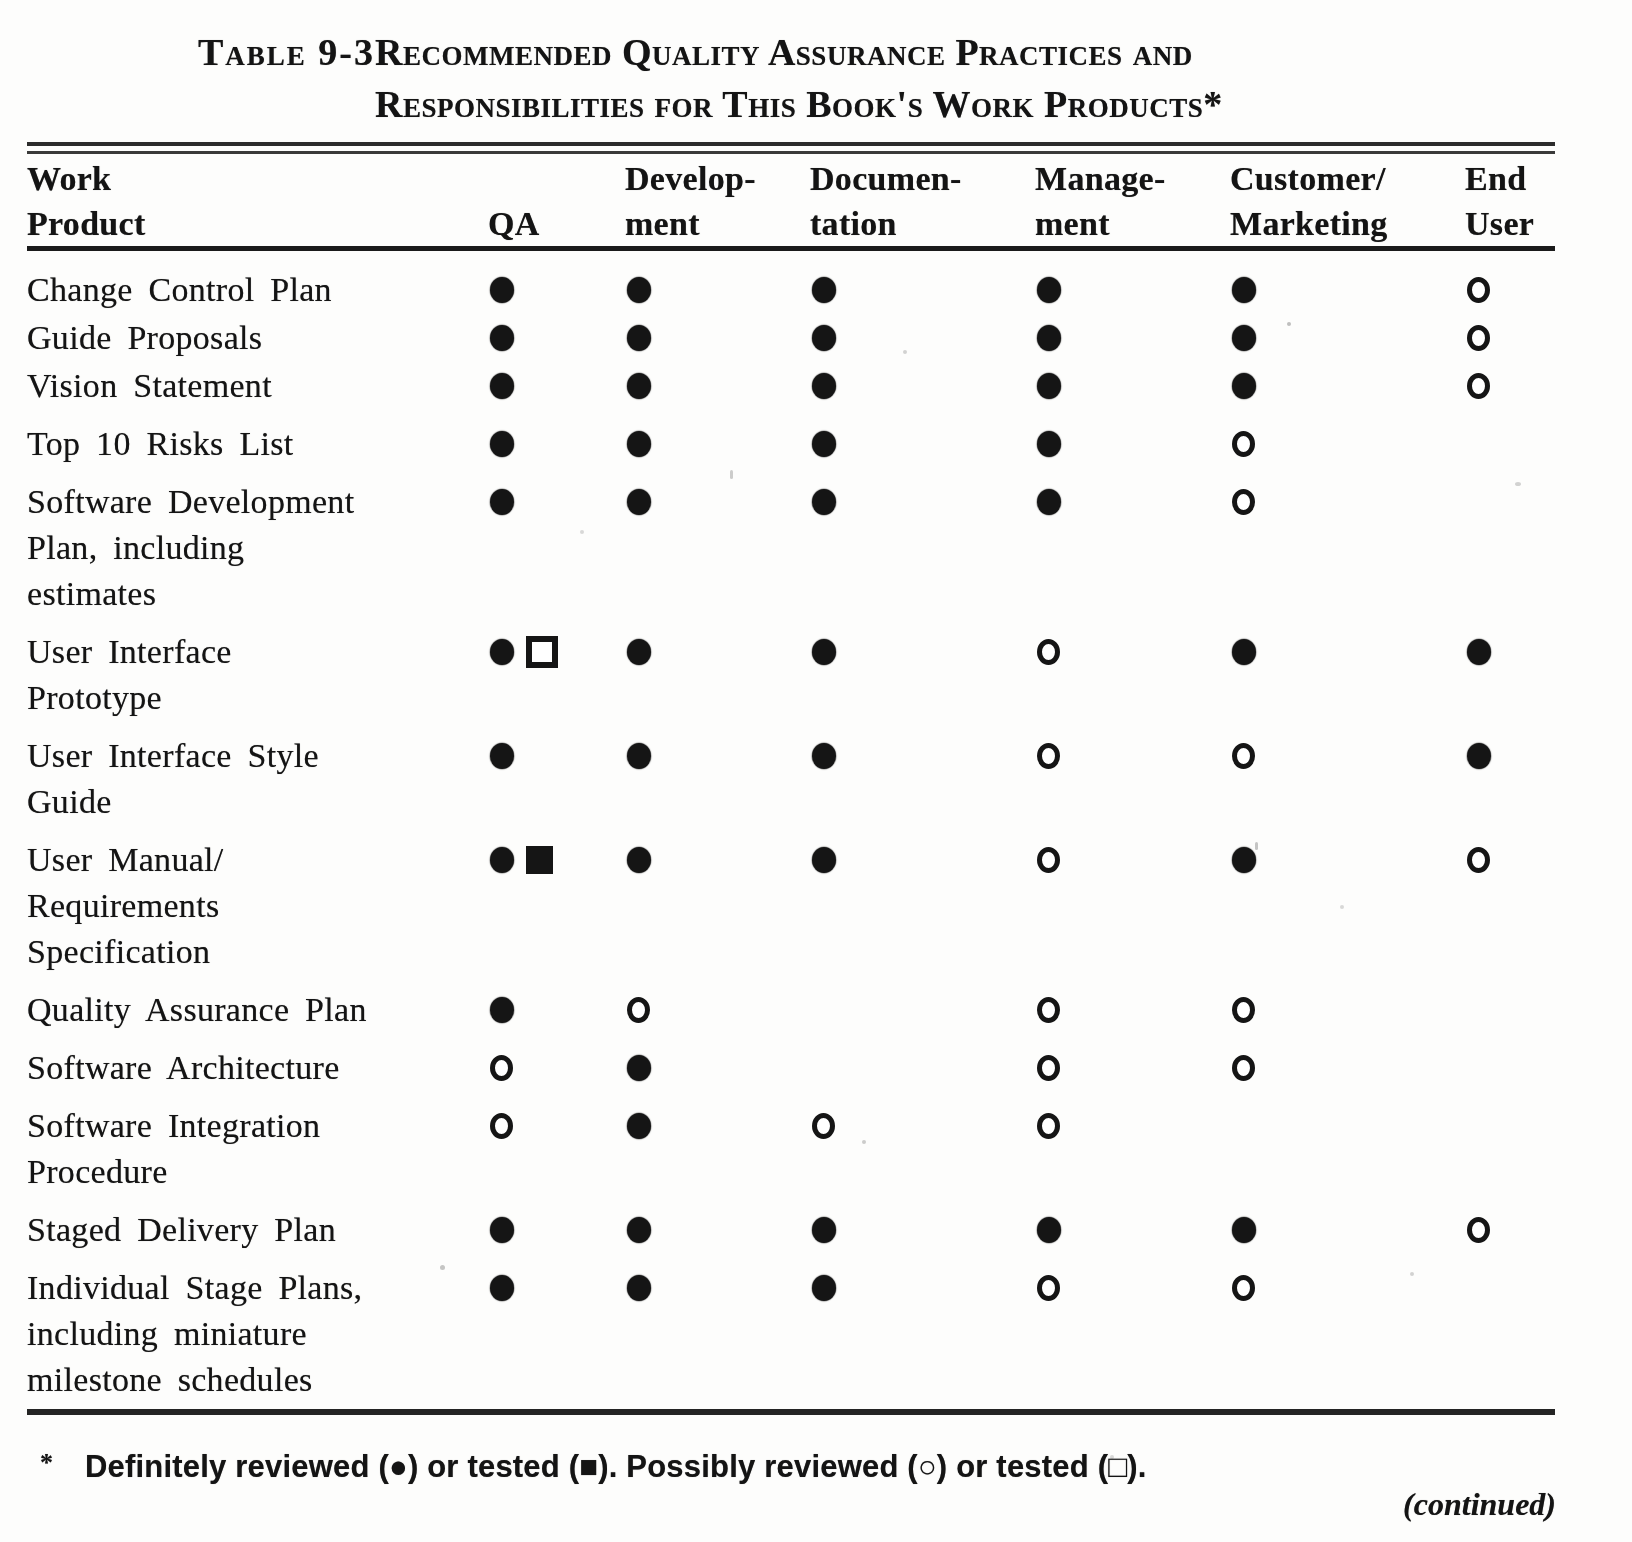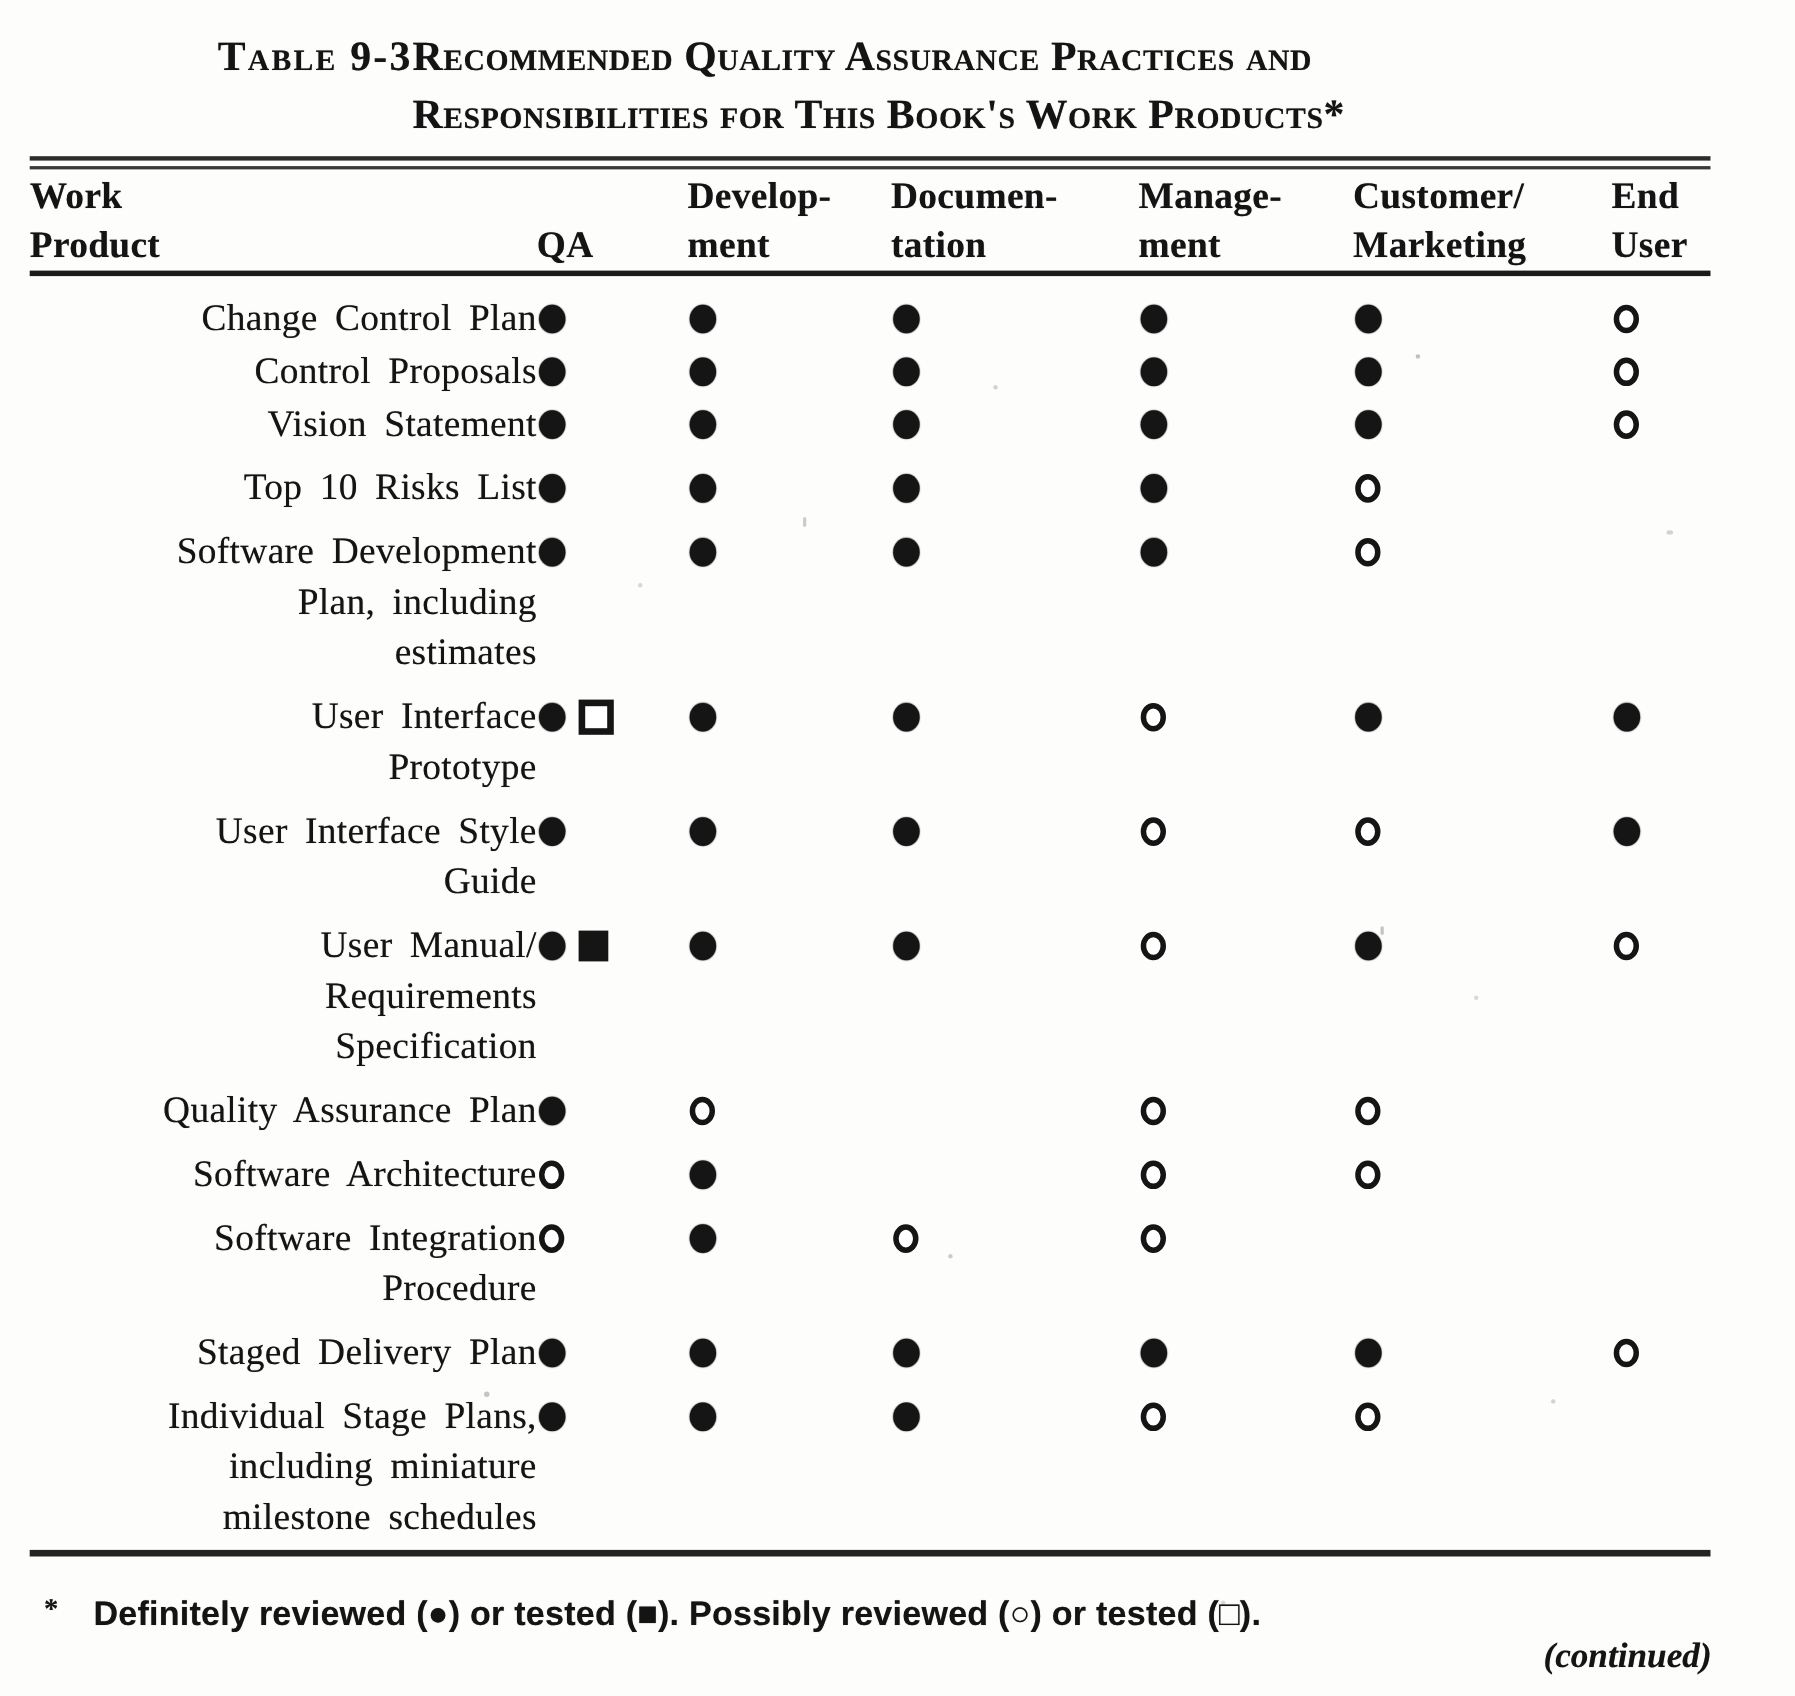--- a/index.html
+++ b/index.html
@@ -66,21 +66,21 @@
     flex-direction: column;
     justify-content: flex-end;
     height: 92px;
     font-weight: 700;
     font-size: 34px;
     line-height: 45px;
     letter-spacing: 0.3px;
   }
   .th div { white-space: nowrap; }
 
-  .tbody { padding-top: 16px; text-align: right; }
+  .tbody { padding-top: 16px; }
 
   .trow { margin-bottom: 12px; }
   .trow.tight { margin-bottom: 2px; }
   .trow:last-child { margin-bottom: 0; }
 
   .tlabel {
     font-size: 34px;
     line-height: 46px;
     white-space: pre-line;
     word-spacing: 7px;
@@ -221,21 +221,21 @@
           <span class="sym filled-circle"></span>
         </div>
         <div class="tcell">
           <span class="sym filled-circle"></span>
         </div>
         <div class="tcell">
           <span class="sym open-circle"></span>
         </div>
       </div>
       <div class="grid-cols trow tight">
-        <div class="tlabel">Control Proposals</div>
+        <div class="tlabel">Guide Proposals</div>
         <div class="tcell">
           <span class="sym filled-circle"></span>
         </div>
         <div class="tcell">
           <span class="sym filled-circle"></span>
         </div>
         <div class="tcell">
           <span class="sym filled-circle"></span>
         </div>
         <div class="tcell">

